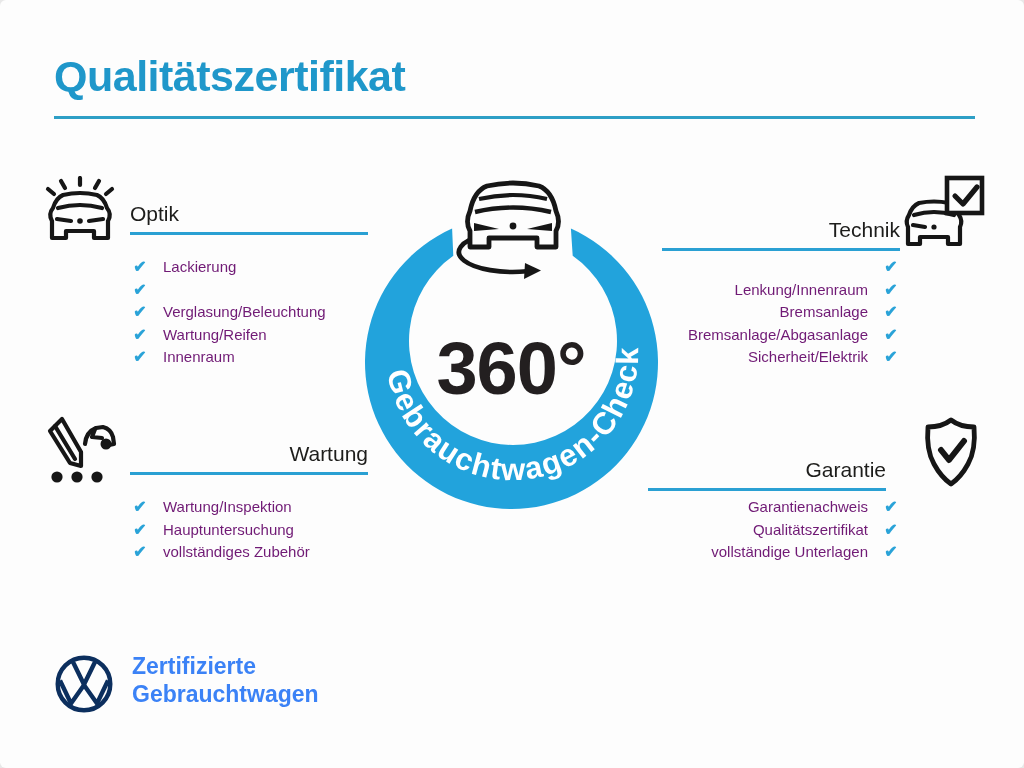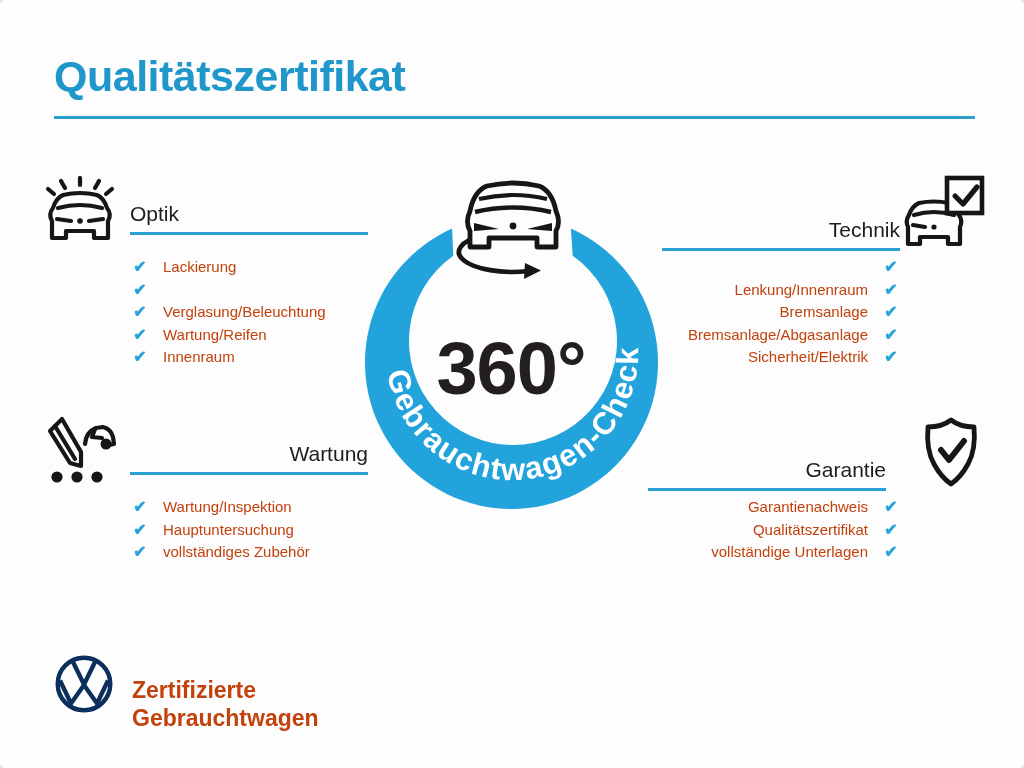--- a/index.html
+++ b/index.html
@@ -18,25 +18,25 @@
   .sec-head {
     position:absolute; width:238px; border-bottom:3px solid #2aa0d3; padding-bottom:6px;
     font-size:21px; font-weight:normal; color:#1d1d1b;
   }
   .sec-head.left { text-align:left; }
   .sec-head.right { text-align:right;margin-top:16px; }
   .items { position:absolute; display:flex; flex-direction:column; }
   .row { display:flex; align-items:center; height:22.5px; gap:14px; }
   .row.rtl { flex-direction:row-reverse; justify-content:flex-start; }
   .chk { color:#2aa3d8; font-size:16px; font-weight:bold; line-height:22.5px; width:18px; text-align:center; }
-  .lbl { font-size:15px; color:#c2410c; line-height:22.5px; white-space:nowrap; }
+  .lbl { font-size:15px; color:#701a75; line-height:22.5px; white-space:nowrap; }
   .icon-abs { position:absolute; }
   .footer-text {
     position:absolute; left:132px; top:652px;
-    font-size:23px; font-weight:bold; color:#c2410c; line-height:28px;margin-top:24px;
+    font-size:23px; font-weight:bold; color:#3b82f6; line-height:28px;
   }
   svg { display:block; }
 </style>
 </head>
 <body>
 
 <div class="canvas">
 
   <div class="page-title">Qualitätszertifikat</div>
   <div class="title-rule"></div>

